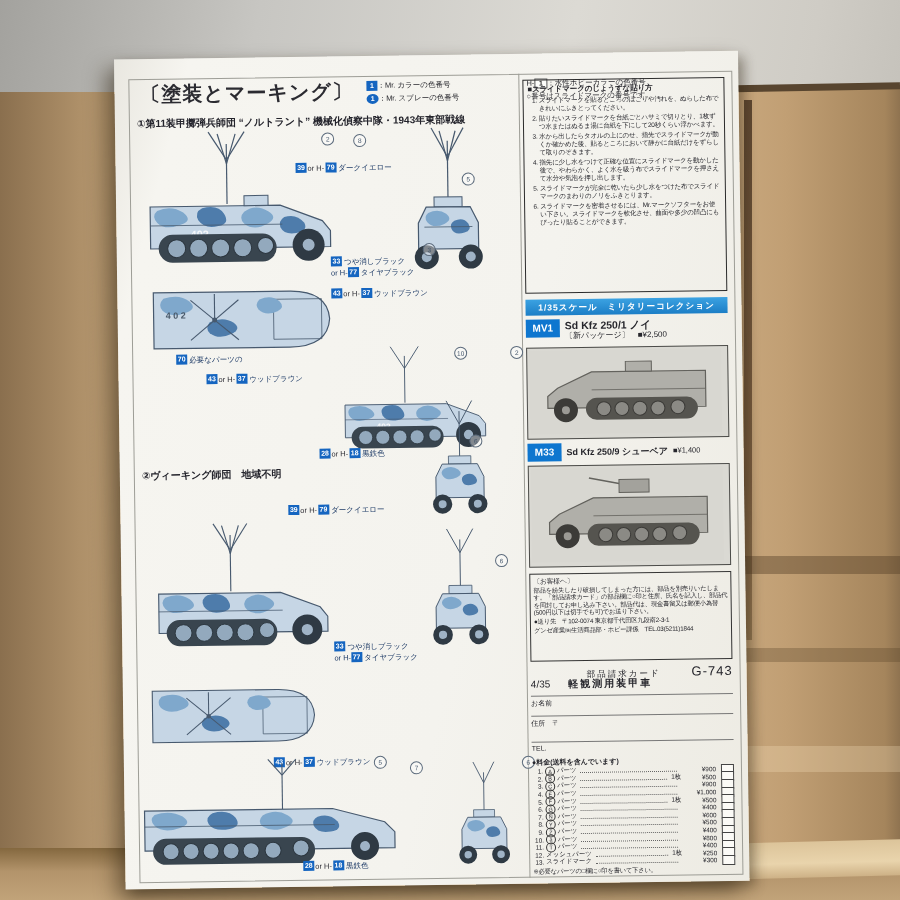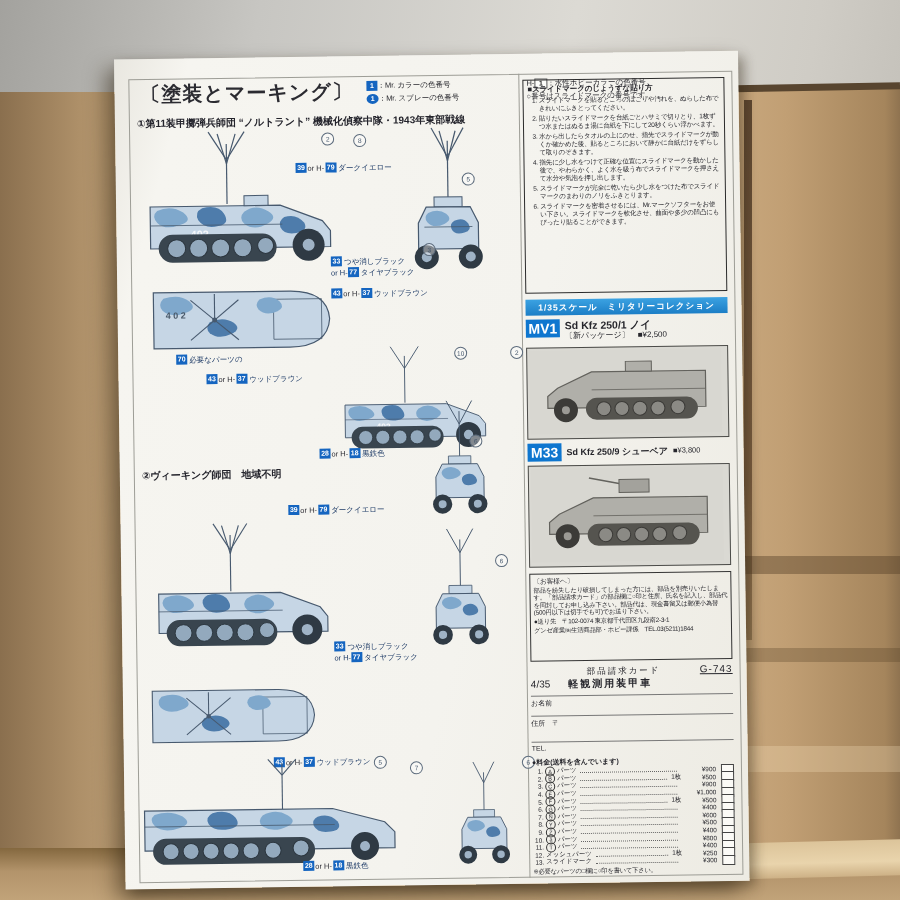--- a/index.html
+++ b/index.html
@@ -57,36 +57,36 @@
   .rc{position:absolute;left:408px;width:202px;}
   .slide-box{top:26px;height:214px;border:1.5px solid #2b2b2b;padding:4px 4px 0 4px;box-sizing:border-box;}
   .slide-title{font-size:7.6px;font-weight:bold;margin-bottom:2px;letter-spacing:-0.2px;}
   .slide-steps{margin:0;padding-left:11px;font-size:6.5px;line-height:8.2px;letter-spacing:-0.2px;}
   .slide-steps li{margin-bottom:1.5px;}
   .banner{top:246px;height:16px;background:linear-gradient(#3ba2e2,#1c7ec6);
     color:#fff;font-size:8.6px;font-weight:bold;text-align:center;line-height:16px;letter-spacing:1px;}
   .prod{display:flex;gap:5px;align-items:flex-start;}
   .prod1{top:266px;}
   .prod2{top:390px;}
-  .badge{width:34px;height:18px;background:#0e76cf;color:#fff;font-size:14px;font-weight:bold;
+  .badge{width:34px;height:18px;background:#0e76cf;color:#fff;font-size:10px;font-weight:bold;
     text-align:center;line-height:18px;flex:0 0 auto;}
   .pname{font-size:10.5px;font-weight:bold;line-height:12px;}
   .psub{font-size:8px;line-height:10px;}
   .pname-s{font-size:9px;font-weight:bold;line-height:18px;white-space:nowrap;}
   .price-s{font-size:7.5px;line-height:18px;}
   .photo{border:1px solid #4b4b48;background:#dad9d3;box-sizing:border-box;padding:2px;}
   .photo1{top:294px;height:92px;}
   .photo2{top:412px;height:102px;}
   .customer{top:520px;height:88px;border:1px solid #333;box-sizing:border-box;padding:3px;
     font-size:6.3px;line-height:7.6px;letter-spacing:-0.2px;}
   .cust-h{font-size:6.8px;margin-bottom:1px;}
   .cust-addr,.cust-co{margin-top:1px;}
   .card-head{top:612px;display:flex;justify-content:space-between;align-items:baseline;}
   .card-title{font-size:8.5px;letter-spacing:2px;margin-left:56px;}
-  .card-code{font-size:10px;letter-spacing:1px;text-decoration:underline;}
+  .card-code{font-size:13px;letter-spacing:1px;}
   .kit-row{top:624px;display:flex;gap:18px;align-items:baseline;}
   .kit-scale{font-size:10px;}
   .kit-name{font-size:10px;font-weight:bold;letter-spacing:2px;}
   .fline{border-top:1px solid #777;font-size:7px;padding-top:2px;box-sizing:border-box;}
   .name-row{top:642px;height:20px;}
   .addr-row{top:662px;height:26px;}
   .tel-row{top:688px;height:16px;}
   .fee-head{top:704px;font-size:7px;font-weight:bold;}
   .fee-rows{top:714px;}
   .frow{display:flex;align-items:center;gap:2px;height:7.6px;font-size:6.4px;white-space:nowrap;}
@@ -421,21 +421,21 @@
         <circle cx="128" cy="59" r="7" fill="#8b8a85" stroke="#3c3b38"></circle>
         <circle cx="148" cy="58" r="7" fill="#8b8a85" stroke="#3c3b38"></circle>
       <circle cx="36" cy="60" r="12" fill="#3c3b38"></circle>
         <circle cx="36" cy="60" r="4" fill="#9b9a95"></circle>
     </svg>
   </div>
 
   <div class="rc prod prod2">
     <div class="badge">M33</div>
     <div class="pname-s">Sd Kfz 250/9 シューベア</div>
-    <div class="price-s">■¥3,800</div>
+    <div class="price-s">■¥1,400</div>
   </div>
 
   <div class="rc photo photo2">
     <svg width="192" height="94" viewBox="0 0 192 94">
       <rect x="0" y="0" width="192" height="94" fill="#d8d7d1"></rect>
       <rect x="88" y="12" width="30" height="13" fill="#a3a29c" stroke="#63625d"></rect>
       <line x1="88" y1="16" x2="58" y2="10" stroke="#63625d" stroke-width="1.5"></line>
       <polygon points="176,30 62,30 28,46 18,54 18,66 176,66" fill="#b0afa9" stroke="#63625d" stroke-width="1.2"></polygon>
       <line x1="62" y1="48" x2="176" y2="48" stroke="#63625d" stroke-width="0.8"></line>
       <rect x="56" y="56" width="112" height="22" rx="11" fill="#55544f"></rect>

